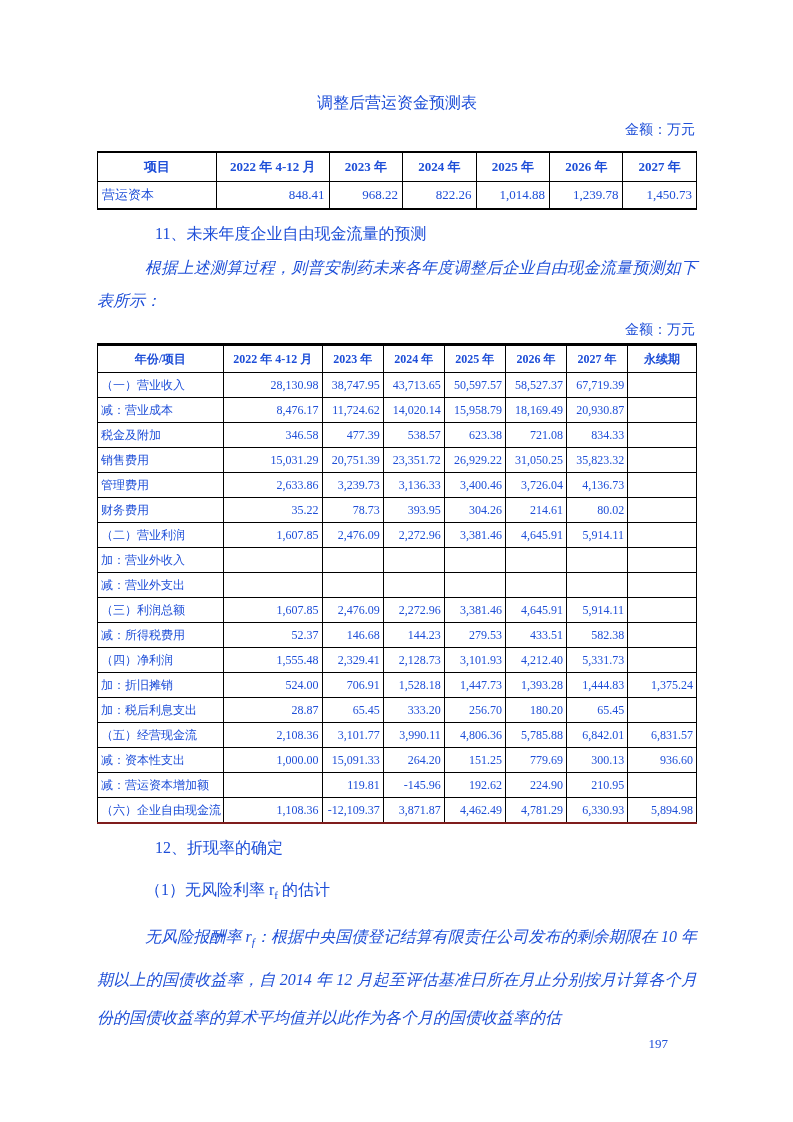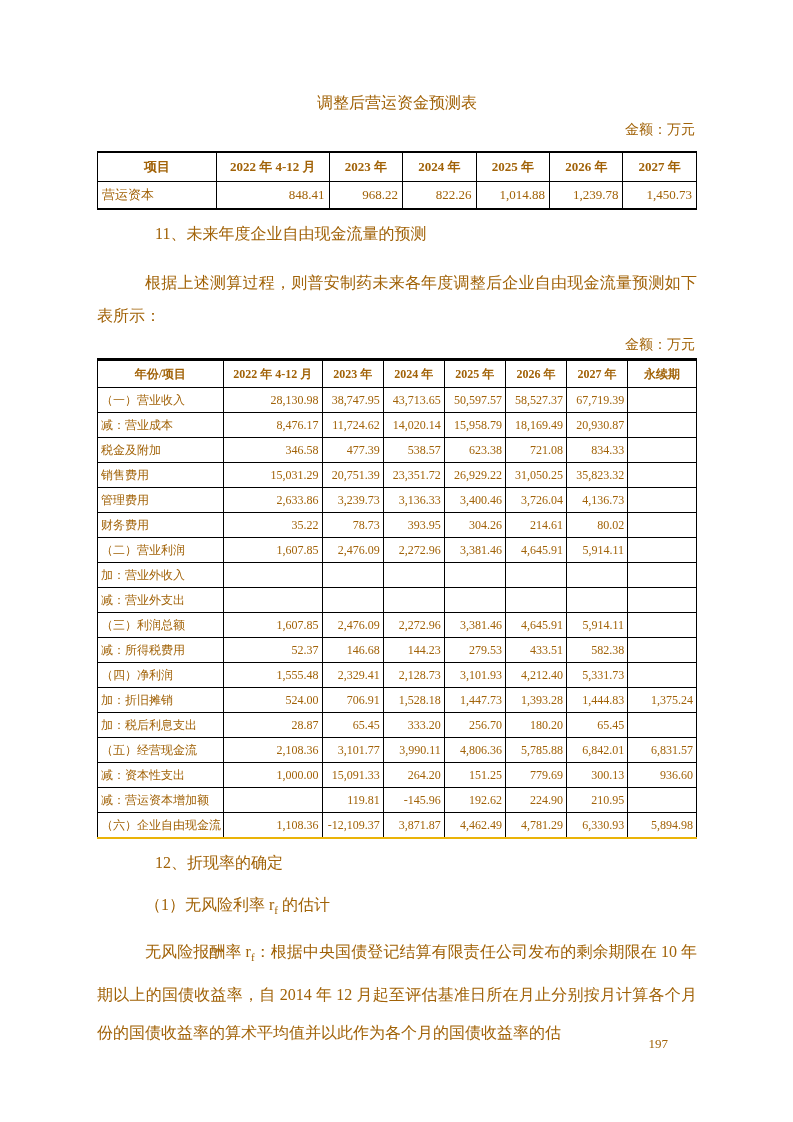--- a/index.html
+++ b/index.html
@@ -5,21 +5,21 @@
   html, body { margin: 0; padding: 0; background: #e8e8e8; }
   .page {
     position: relative;
     width: 793px;
     height: 1122px;
     margin: 0 auto;
     background: #ffffff;
     box-sizing: border-box;
     padding: 93px 96px 16px 97px;
     font-family: "Liberation Serif", "DejaVu Serif", serif;
-    color: #a16207;
+    color: #1d4ed8;
     overflow: hidden;
   }
   .doc-title {
     text-align: center;
     font-size: 16px;
     line-height: 20px;
     margin: 0 0 8px 0;
   }
   .unit-label {
     text-align: right;
@@ -45,42 +45,43 @@
   }
   td.row-label { text-align: left; padding-left: 6px; }
   td.num { text-align: right; padding-right: 5px; }
 
   .t1 { border-top: 2px solid #000; border-bottom: 2px solid #000; font-size: 13px; }
   .t1 th { padding: 6px 2px; }
   .t1 td { padding: 5px 4px; }
   .t1 th:nth-child(1) { width: 19%; }
   .t1 th:nth-child(2) { width: 18%; }
 
-  .t2 { border-top: 3px solid #000; border-bottom: 2px solid #eab308; font-size: 12px; margin-top: 2px; }
+  .t2 { border-top: 3px solid #000; border-bottom: 2px solid #7f1d1d; font-size: 12px; margin-top: 2px; }
   .t2 th { padding: 5px 1px; }
   .t2 td { padding: 4px 3px; }
   .t2 th:nth-child(1) { width: 20.5%; }
   .t2 th:nth-child(2) { width: 16%; }
   .t2 th:nth-child(8) { width: 11%; }
 
   .heading {
     font-size: 16px;
     line-height: 22px;
     margin: 13px 0 0 58px;
   }
   .sub-heading {
     font-size: 16px;
     line-height: 22px;
     margin: 20px 0 0 48px;
   }
   .para {
     font-size: 16px;
-    margin: 21px 0 0 0;
+    margin: 6px 0 0 0;
     text-indent: 3em;
     text-align: justify;
+    font-style: italic;
   }
   .p1 { line-height: 33px; }
   .p2 { line-height: 38px; margin-top: 12px; }
   sub { font-size: 11px; }
   .page-number {
     position: absolute;
     top: 1036px;
     right: 125px;
     font-size: 13px;
   }

